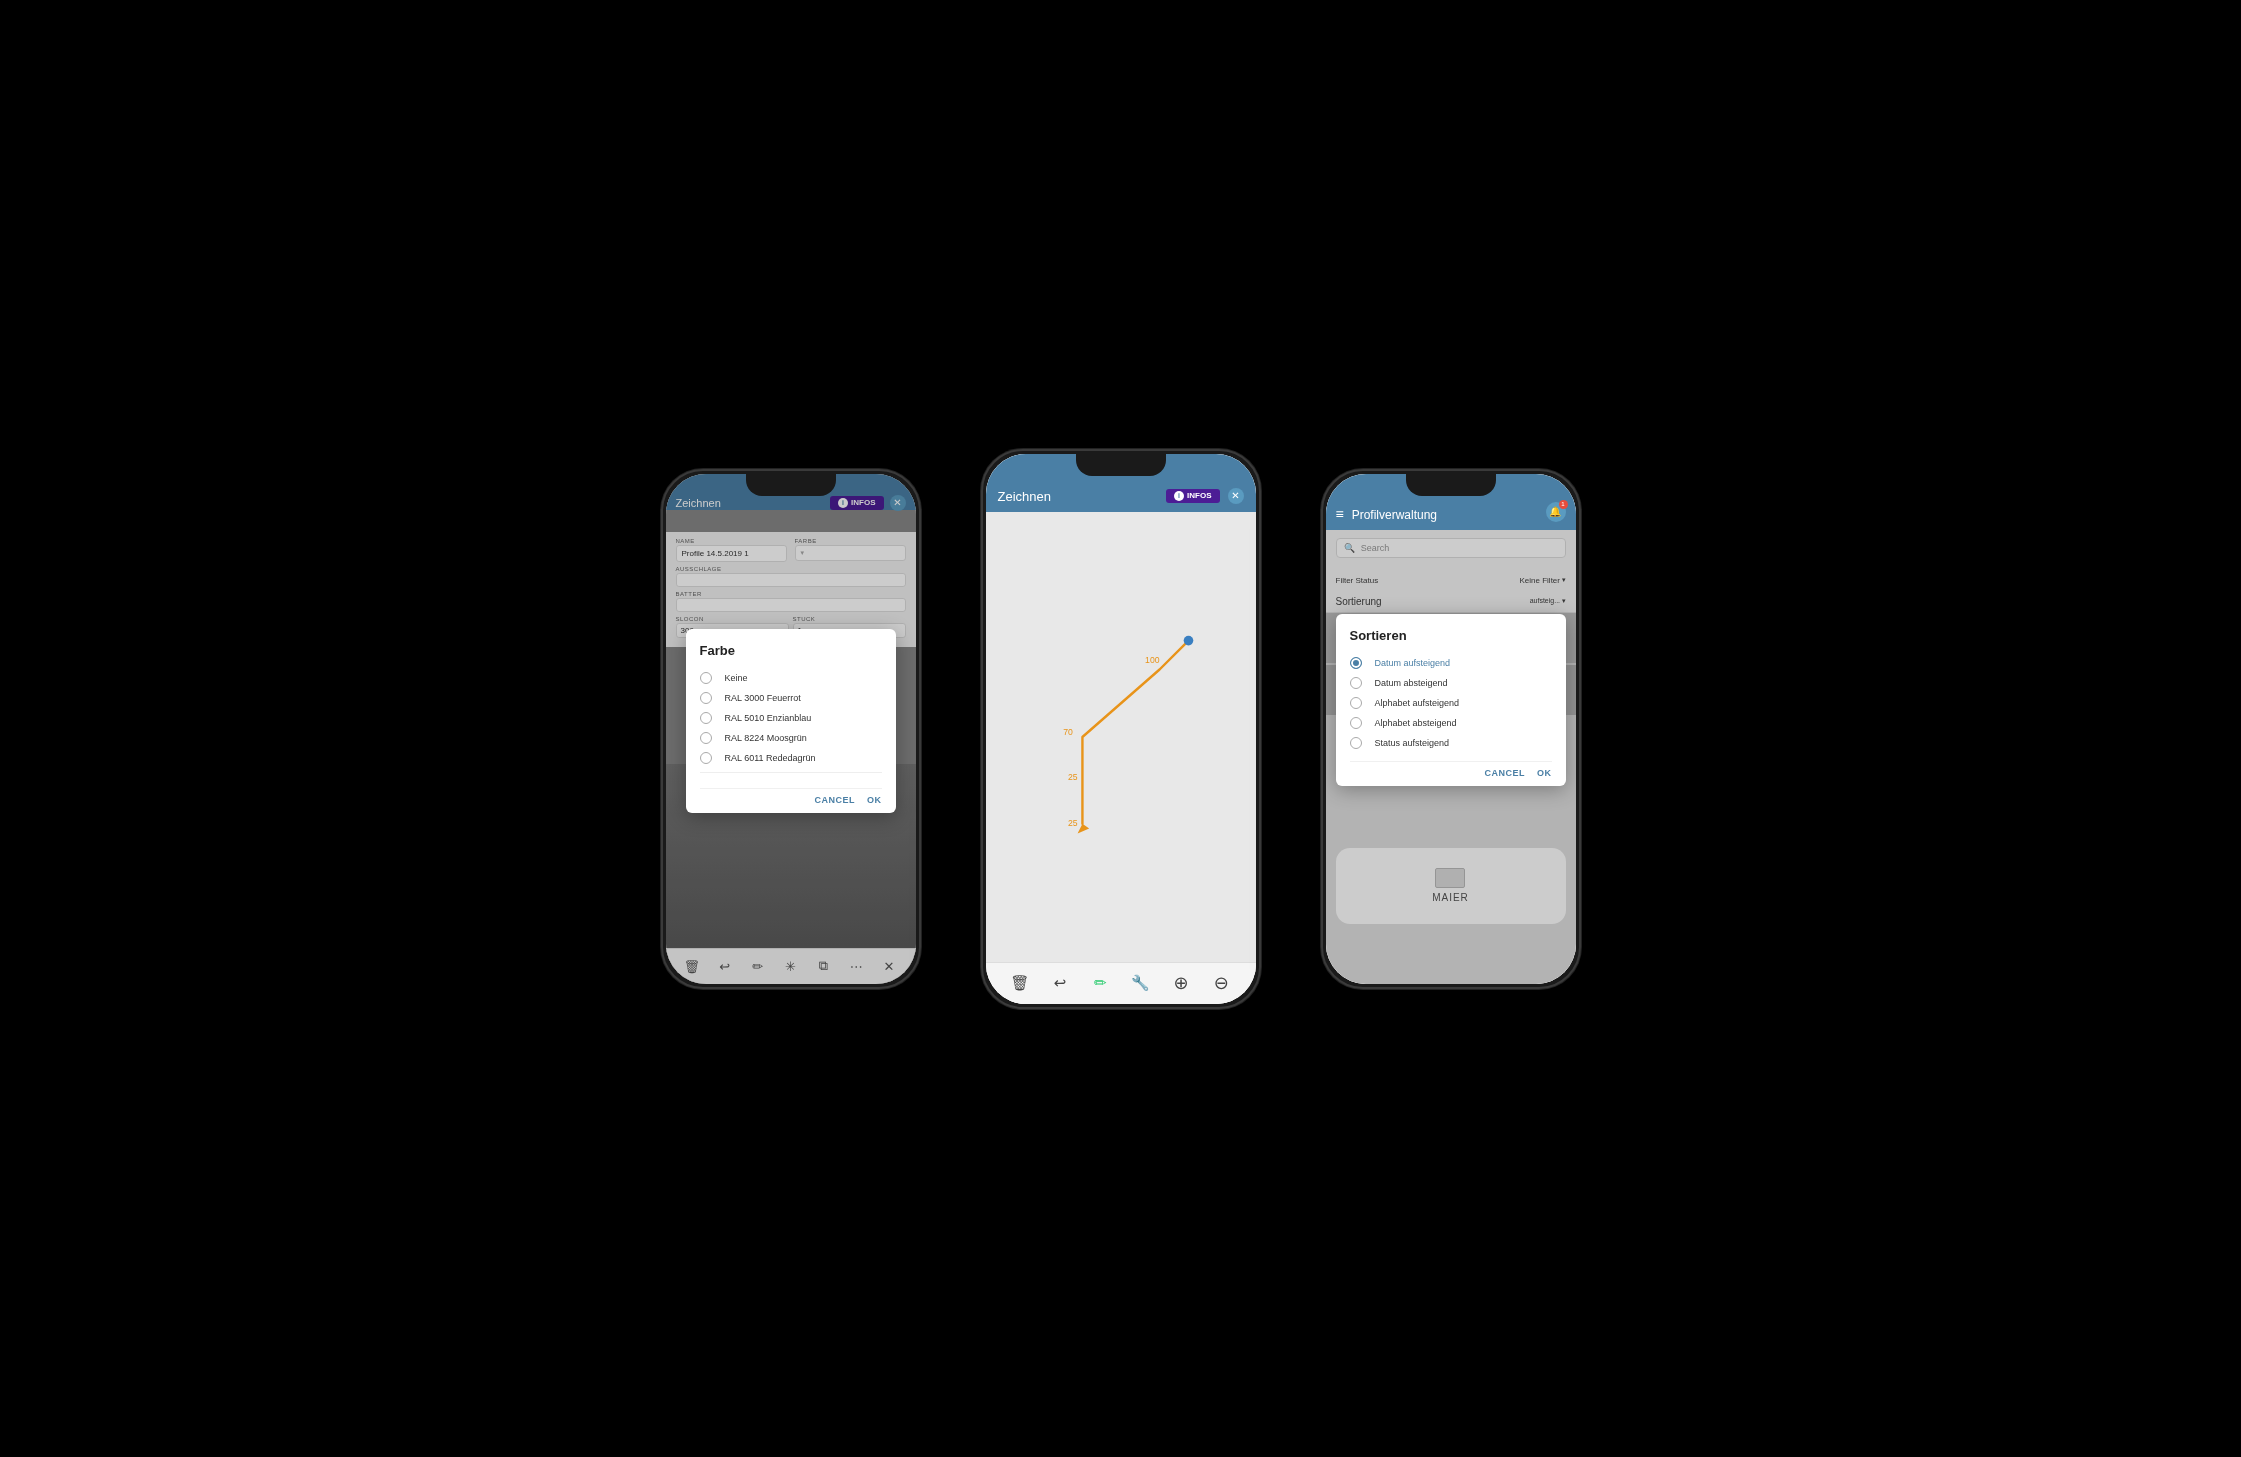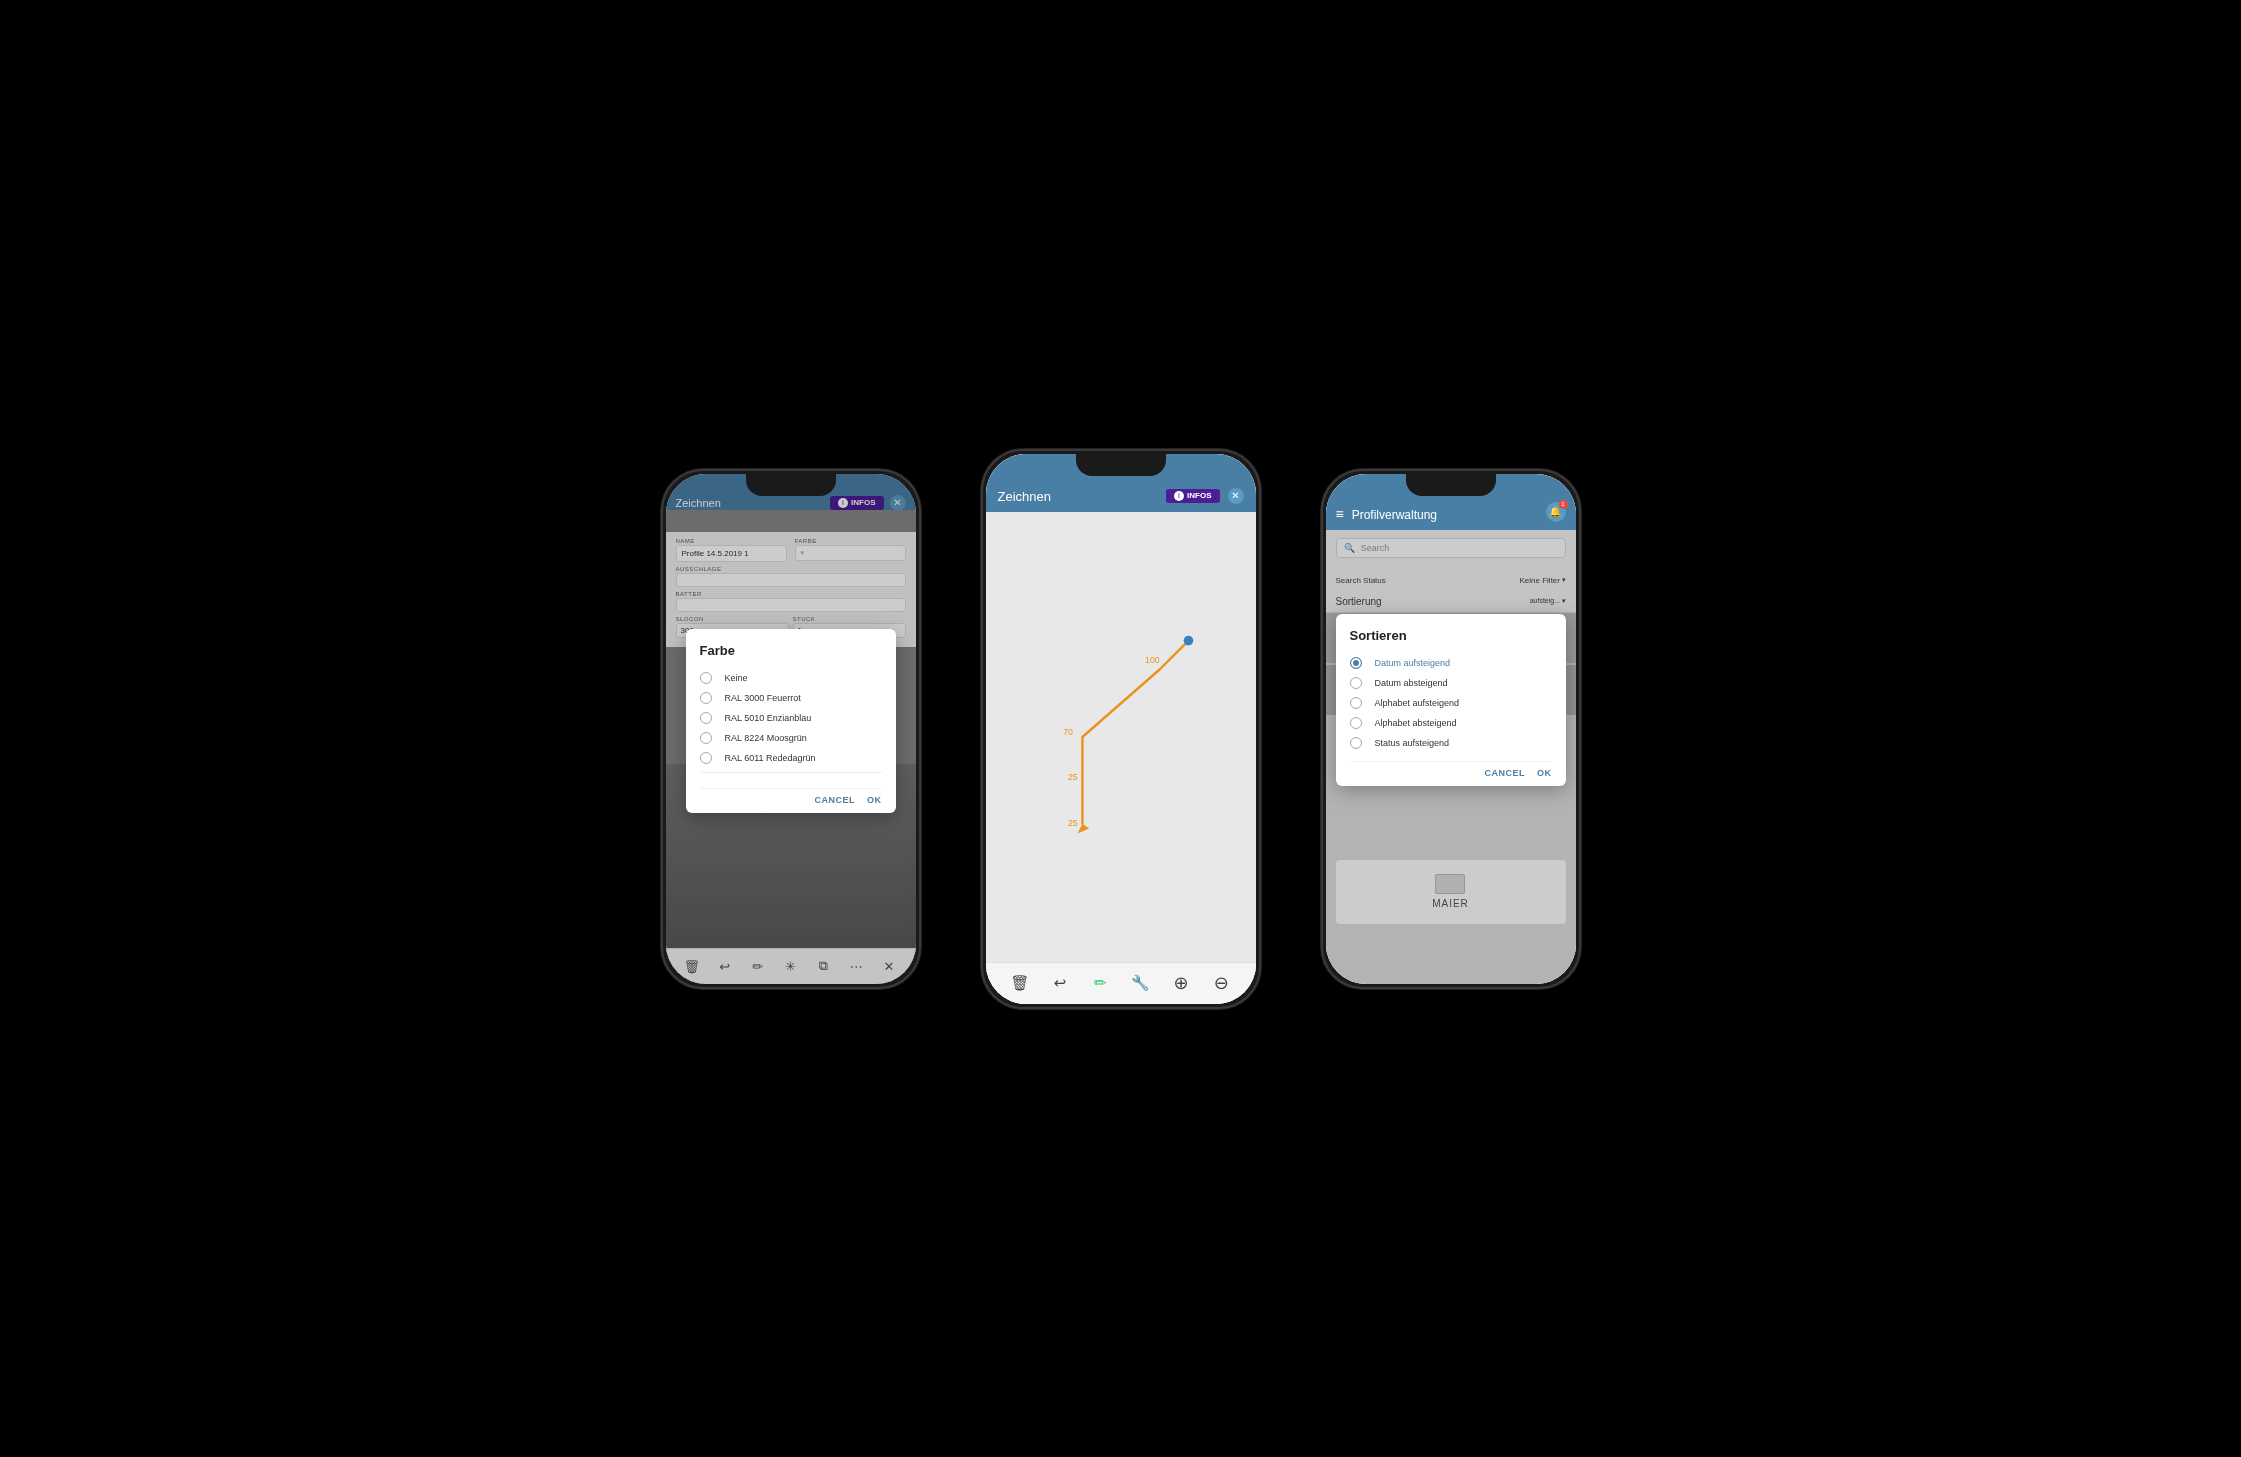--- a/index.html
+++ b/index.html
@@ -437,23 +437,23 @@
       overflow: hidden;
     }
     .list-item-ph {
       height: 50px;
       background: #c8c8c8;
       margin: 1px 0;
     }
     .maier-card {
       position: absolute;
       bottom: 60px; left: 10px; right: 10px;
-      height: 64px;
-      background: #fff;
-      border-radius: 4px;
+      height: 76px;
+      background: #fff;
+      border-radius: 14px;
       display: flex;
       align-items: center;
       justify-content: center;
     }
     .maier-text {
       font-size: 10px;
       color: #555;
       letter-spacing: 1px;
     }
 
@@ -647,21 +647,21 @@
         </div>
 
         <div class="phone3-search">
           <div class="search-bar">
             <span class="search-icon-sm">🔍</span>
             <span class="search-text">Search</span>
           </div>
         </div>
 
         <div class="filter-row">
-          <span class="filter-label">Search Status</span>
+          <span class="filter-label">Filter Status</span>
           <span class="filter-value">
             <span>Keine Filter</span>
             <span style="font-size:7px;">▾</span>
           </span>
         </div>
 
         <div class="sort-row">
           <span class="sort-label">Sortierung</span>
           <span style="font-size:7px;color:#444;">aufsteig... ▾</span>
         </div>

